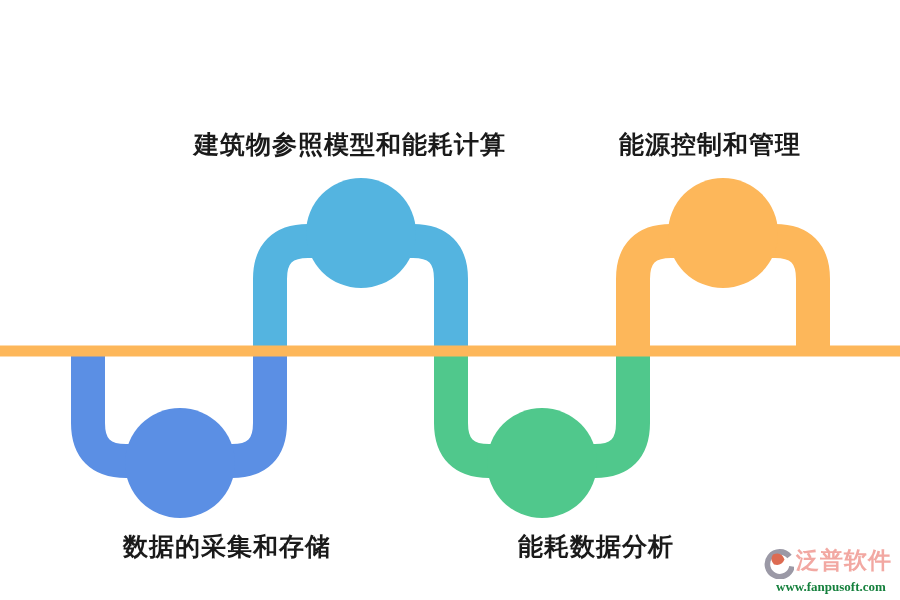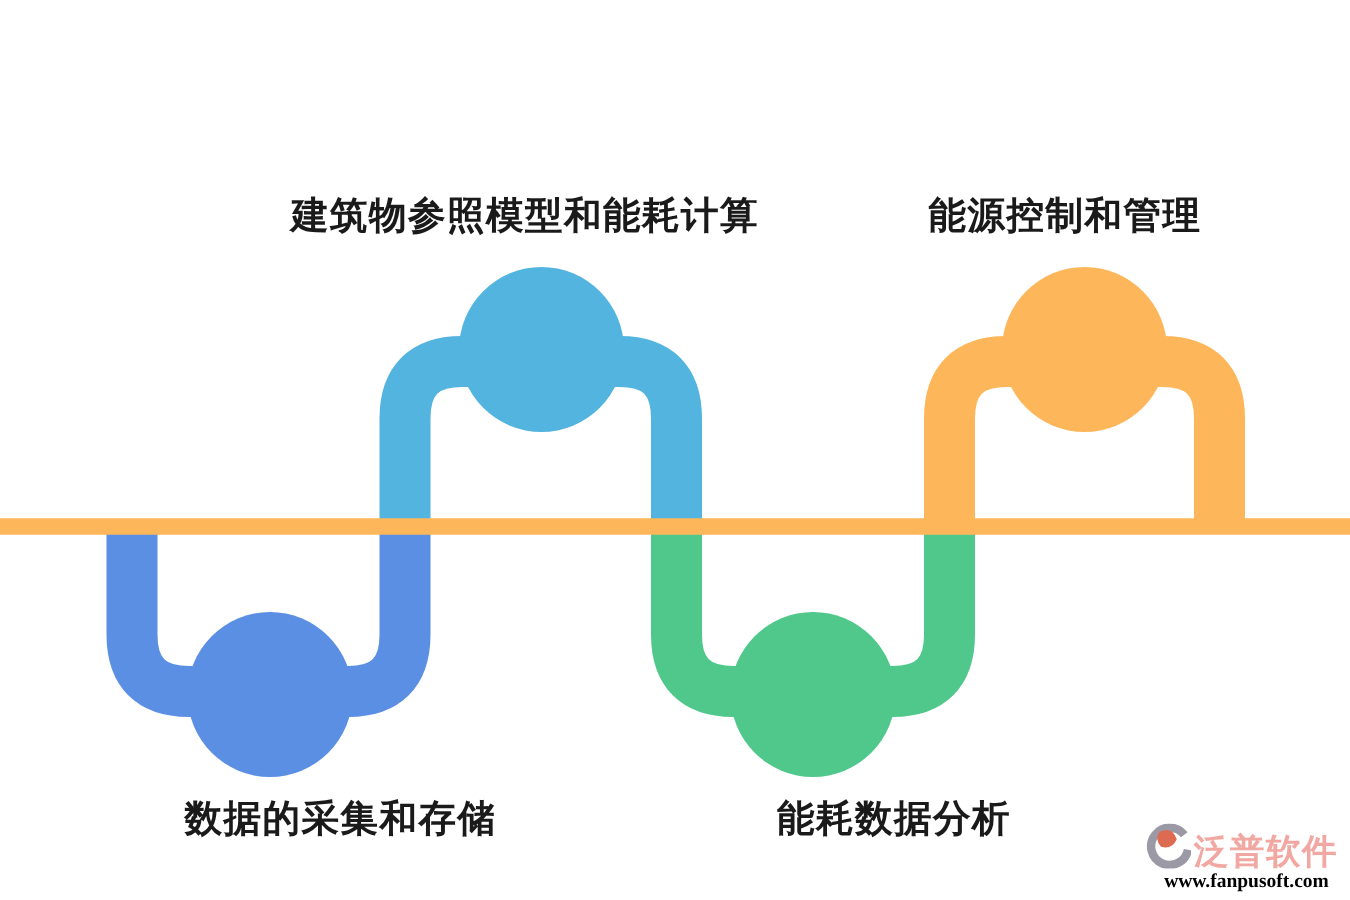--- a/index.html
+++ b/index.html
@@ -33,21 +33,21 @@
   .step-label.bottom { font-size: 25px; top: 534px; }
   .watermark {
     position: absolute;
     left: 764px;
     top: 549px;
     width: 134px;
     text-align: center;
   }
   .watermark-row {
     display: flex;
-    align-items: flex-end;
+    align-items: flex-start;
     justify-content: flex-start;
     gap: 2px;
     height: 30px;
   }
   .watermark-brand {
     font-size: 23px;
     font-weight: bold;
     letter-spacing: 1px;
     white-space: nowrap;
     line-height: 1;
@@ -92,16 +92,16 @@
   <div class="step-label bottom" style="left:596px;">能耗数据分析</div>
 
   <div class="watermark">
     <div class="watermark-row">
       <svg width="30" height="30" viewBox="0 0 30 30">
         <path d="M 25.5 7.5 A 12.4 12.4 0 1 0 28 17.5" fill="none" stroke-width="5.6" stroke-linecap="butt" stroke="#9B99A6"></path>
         <path d="M 9 5.5 Q 17.5 1.8 20.5 10.5 Q 17.5 17.5 10 15.5 Q 5.5 10.5 9 5.5 Z" fill="#DD6B52"></path>
       </svg>
       <span class="watermark-brand" style="color: rgb(242, 168, 162);">泛普软件</span>
     </div>
-    <div class="watermark-url" style="color: #000000;">www.fanpusoft.com</div>
+    <div class="watermark-url" style="color: #15803d;">www.fanpusoft.com</div>
   </div>
 
 </div>
 
 </body></html>

